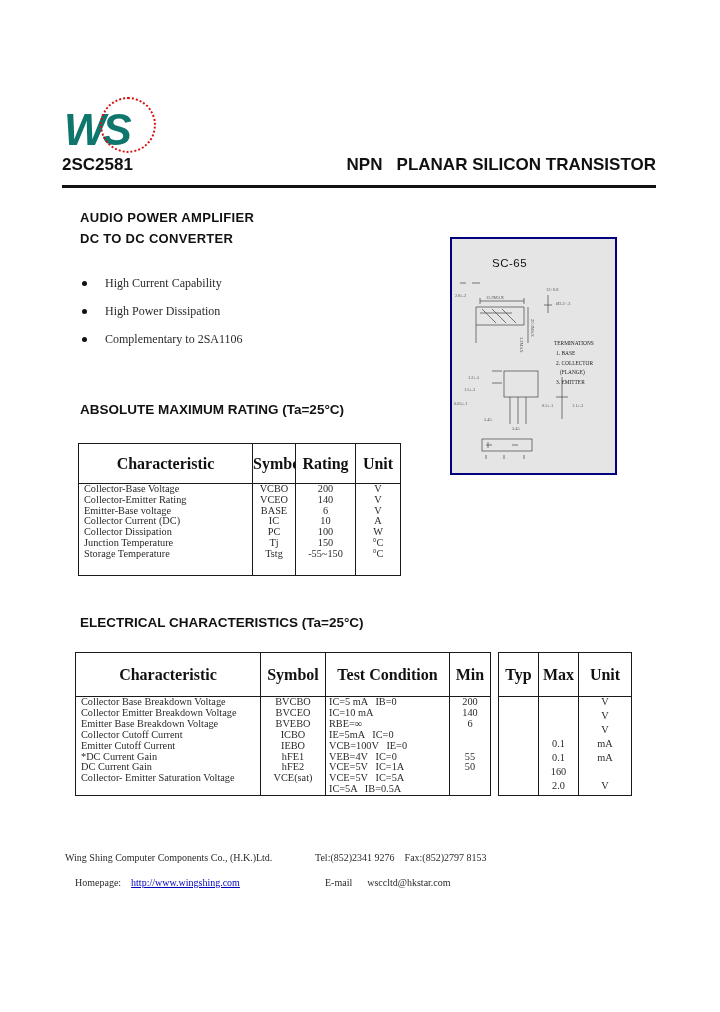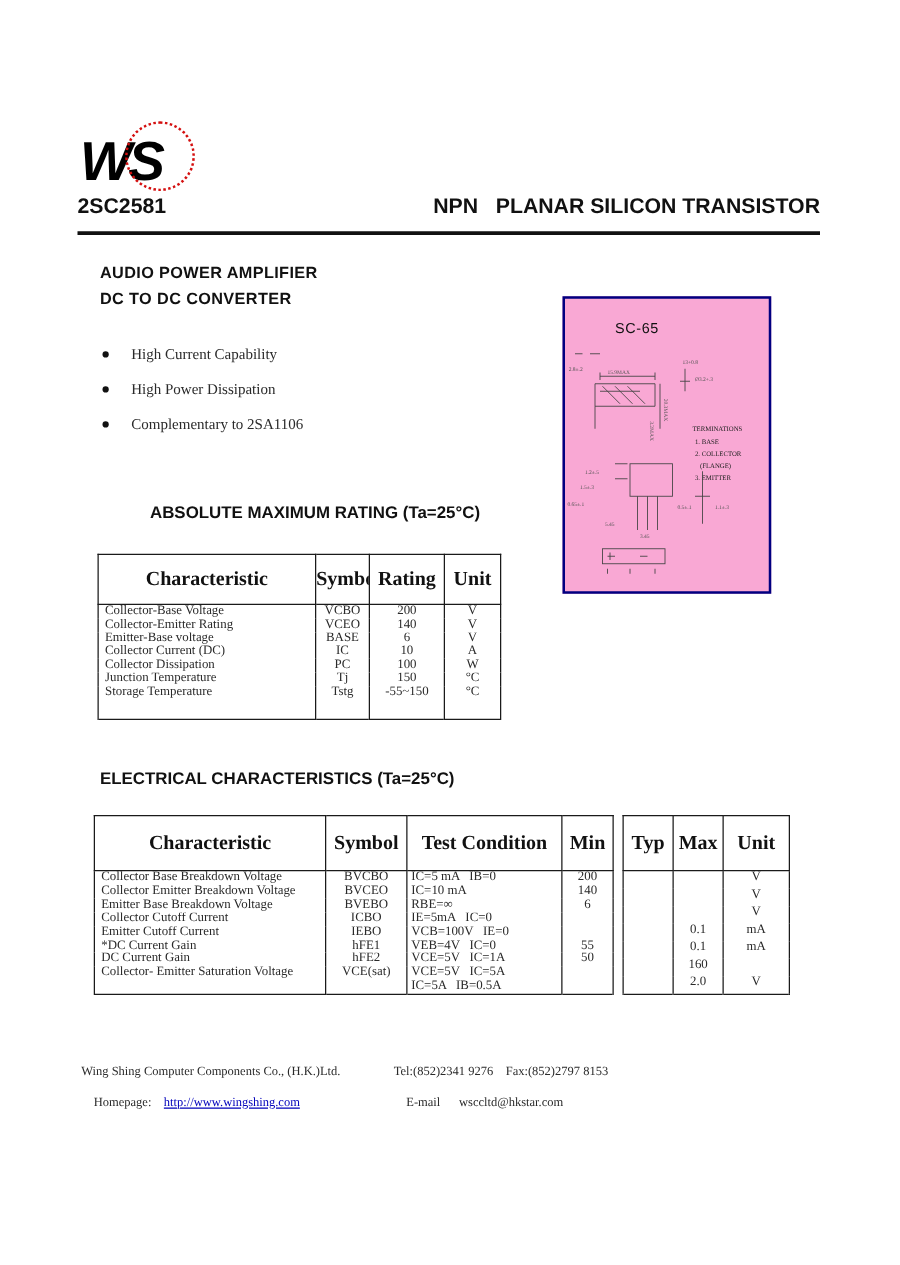--- a/index.html
+++ b/index.html
@@ -8,21 +8,21 @@
     position:relative; width:720px; height:1012px; margin:0 auto;
     background:#ffffff; overflow:hidden;
     font-family:"Liberation Serif", serif; color:#1c1c1c;
   }
   .abs { position:absolute; }
 
   
   .logo { left:64px; top:101px; width:110px; height:58px; }
   .logo-letters {
     font-family:"Liberation Sans", sans-serif; font-weight:bold;
-    font-style:italic; font-size:44px; color:#000000; letter-spacing:-3px;
+    font-style:italic; font-size:44px; color:#0f766e; letter-spacing:-3px;
     line-height:58px;
   }
   .logo-ring {
     position:absolute; left:36px; top:-4px; width:56px; height:56px;
     border:2px dotted #d40f0f; border-radius:50%;
   }
   .title-row {
     left:62px; top:155px; width:594px; display:flex;
     justify-content:space-between; align-items:baseline;
     font-family:"Liberation Sans", sans-serif; font-weight:bold;
@@ -40,21 +40,21 @@
   .feature { display:flex; align-items:center; margin-bottom:13px; }
   .bullet {
     width:5px; height:5px; border-radius:50%; background:#111;
     margin-right:18px; flex:0 0 auto;
   }
   .feature-text { font-size:12px; color:#2a2a2a; }
 
   
   .pkg-box {
     left:450px; top:237px; width:167px; height:238px;
-    border:2px solid #000080; background:#f9a8d4;
+    border:2px solid #000080; background:#e5e5e5;
   }
   .pkg-name {
     position:absolute; left:40px; top:18px;
     font-family:"Liberation Sans", sans-serif; font-size:11.5px; color:#111;
     letter-spacing:0.5px;
   }
   .pkg-svg { position:absolute; left:0; top:40px; }
   .pkg-svg text { font-family:"Liberation Serif", serif; fill:#555; font-size:4.4px; }
   .pkg-svg text.term { fill:#222; font-size:5.4px; }
   .pkg-svg line, .pkg-svg rect, .pkg-svg polyline, .pkg-svg path {
@@ -182,21 +182,21 @@
       <rect x="30" y="160" width="50" height="12"></rect>
       <line x1="34" y1="166" x2="40" y2="166"></line>
       <line x1="60" y1="166" x2="66" y2="166"></line>
       <line x1="36" y1="163" x2="36" y2="169"></line>
       <line x1="34" y1="176" x2="34" y2="180"></line>
       <line x1="52" y1="176" x2="52" y2="180"></line>
       <line x1="72" y1="176" x2="72" y2="180"></line>
     </svg>
   </div>
 
-  <div class="abs sec-heading" style="left:80px; top:402px;margin-left:40px;">ABSOLUTE MAXIMUM RATING (Ta=25°C)</div>
+  <div class="abs sec-heading" style="left:80px; top:402px;">ABSOLUTE MAXIMUM RATING (Ta=25°C)</div>
 
   <table class="abs abs-table" style="left:78px; top:443px; width:322px;">
     <colgroup>
         <col style="width:174px">
         <col style="width:43px">
         <col style="width:60px">
         <col style="width:45px">
       </colgroup>
     <thead>
       <tr>

